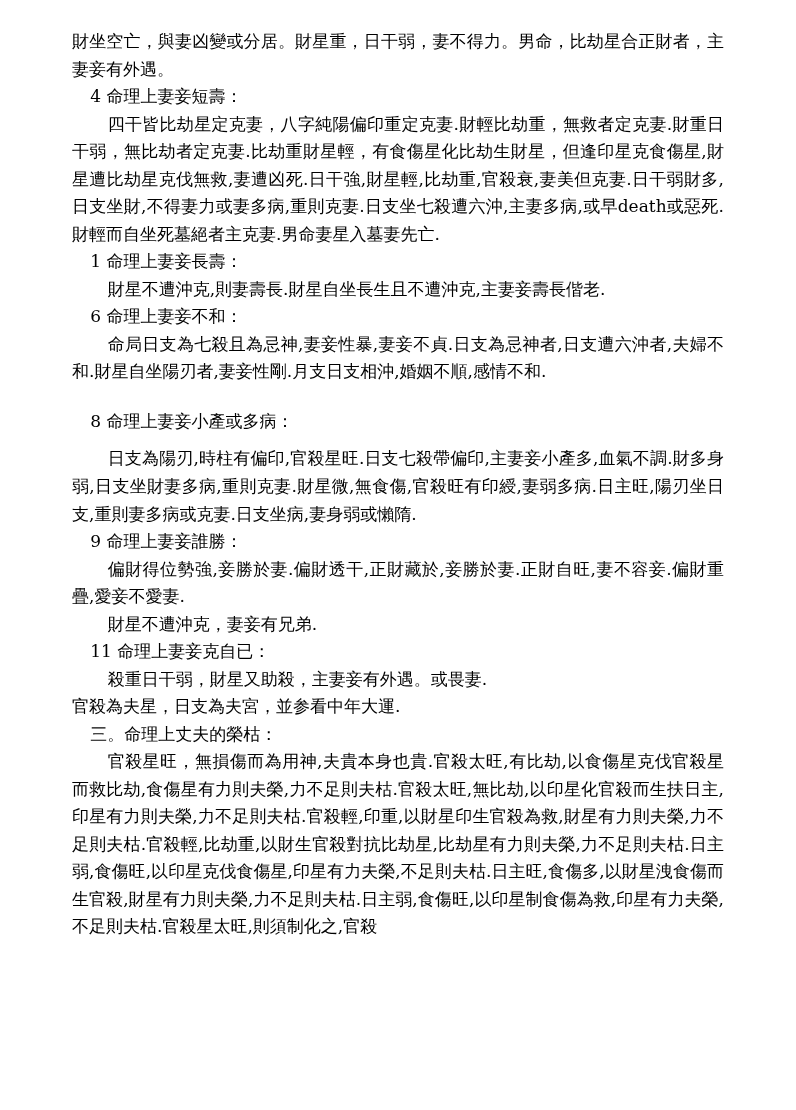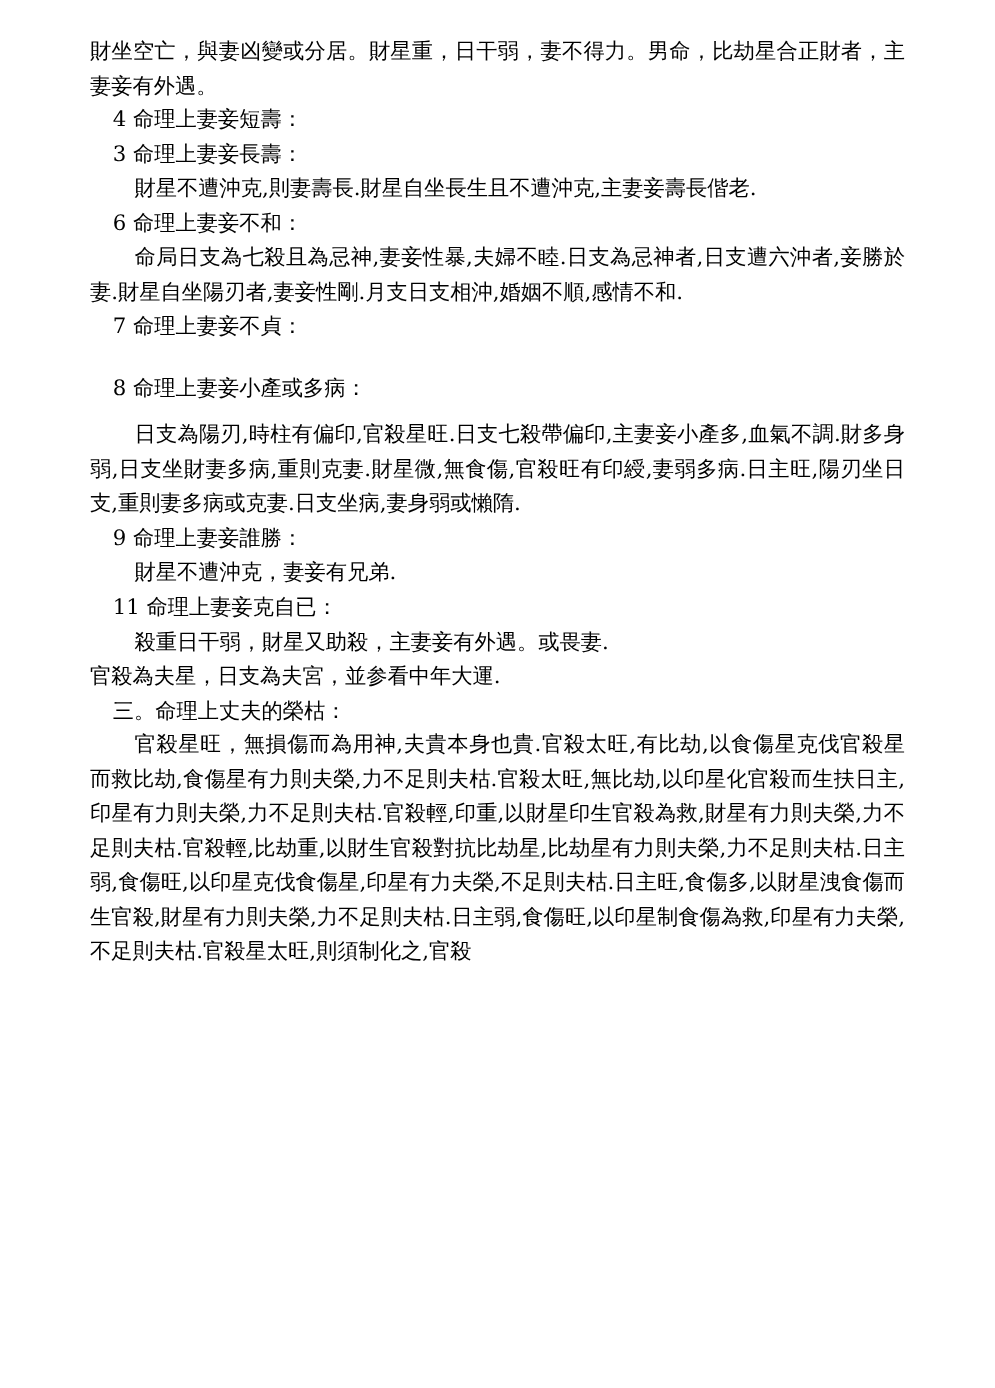--- a/index.html
+++ b/index.html
@@ -48,38 +48,39 @@
 </style>
 </head>
 <body>
 
 <div class="page">
   <div class="doc">
 
     <p class="p-none">財坐空亡，與妻凶變或分居。財星重，日干弱，妻不得力。男命，比劫星合正財者，主妻妾有外遇。</p>
 
     <p class="p-indent1">4 命理上妻妾短壽：</p>
+    <p class="p-indent2">四干皆比劫星定克妻，八字純陽偏印重定克妻.財輕比劫重，無救者定克妻.財重日干弱，無比劫者定克妻.比劫重財星輕，有食傷星化比劫生財星，但逢印星克食傷星,財星遭比劫星克伐無救,妻遭凶死.日干強,財星輕,比劫重,官殺衰,妻美但克妻.日干弱財多,日支坐財,不得妻力或妻多病,重則克妻.日支坐七殺遭六沖,主妻多病,或早death或惡死.財輕而自坐死墓絕者主克妻.男命妻星入墓妻先亡.</p>
 
-    <p class="p-indent1">3 命理上妻妾長壽：</p>
+    <p class="p-indent1">1 命理上妻妾長壽：</p>
     <p class="p-indent2">財星不遭沖克,則妻壽長.財星自坐長生且不遭沖克,主妻妾壽長偕老.</p>
 
     <p class="p-indent1">6 命理上妻妾不和：</p>
-    <p class="p-indent2">命局日支為七殺且為忌神,妻妾性暴,夫婦不睦.日支為忌神者,日支遭六沖者,妾勝於妻.財星自坐陽刃者,妻妾性剛.月支日支相沖,婚姻不順,感情不和.</p>
+    <p class="p-indent2">命局日支為七殺且為忌神,妻妾性暴,妻妾不貞.日支為忌神者,日支遭六沖者,夫婦不和.財星自坐陽刃者,妻妾性剛.月支日支相沖,婚姻不順,感情不和.</p>
 
-    <p class="p-indent1">7 命理上妻妾不貞：</p>
 
     <div class="gap"></div>
 
     <p class="p-indent1">8 命理上妻妾小產或多病：</p>
 
     <div class="gap-sm"></div>
 
     <p class="p-indent2">日支為陽刃,時柱有偏印,官殺星旺.日支七殺帶偏印,主妻妾小產多,血氣不調.財多身弱,日支坐財妻多病,重則克妻.財星微,無食傷,官殺旺有印綬,妻弱多病.日主旺,陽刃坐日支,重則妻多病或克妻.日支坐病,妻身弱或懶隋.</p>
 
     <p class="p-indent1">9 命理上妻妾誰勝：</p>
+    <p class="p-indent2">偏財得位勢強,妾勝於妻.偏財透干,正財藏於,妾勝於妻.正財自旺,妻不容妾.偏財重疊,愛妾不愛妻.</p>
 
     <p class="p-indent2">財星不遭沖克，妻妾有兄弟.</p>
 
     <p class="p-indent1">11 命理上妻妾克自已：</p>
     <p class="p-indent2">殺重日干弱，財星又助殺，主妻妾有外遇。或畏妻.</p>
     <p class="p-none">官殺為夫星，日支為夫宮，並参看中年大運.</p>
 
     <p class="p-indent1">三。命理上丈夫的榮枯：</p>
     <p class="p-indent2">官殺星旺，無損傷而為用神,夫貴本身也貴.官殺太旺,有比劫,以食傷星克伐官殺星而救比劫,食傷星有力則夫榮,力不足則夫枯.官殺太旺,無比劫,以印星化官殺而生扶日主,印星有力則夫榮,力不足則夫枯.官殺輕,印重,以財星印生官殺為救,財星有力則夫榮,力不足則夫枯.官殺輕,比劫重,以財生官殺對抗比劫星,比劫星有力則夫榮,力不足則夫枯.日主弱,食傷旺,以印星克伐食傷星,印星有力夫榮,不足則夫枯.日主旺,食傷多,以財星洩食傷而生官殺,財星有力則夫榮,力不足則夫枯.日主弱,食傷旺,以印星制食傷為救,印星有力夫榮,不足則夫枯.官殺星太旺,則須制化之,官殺</p>
 

